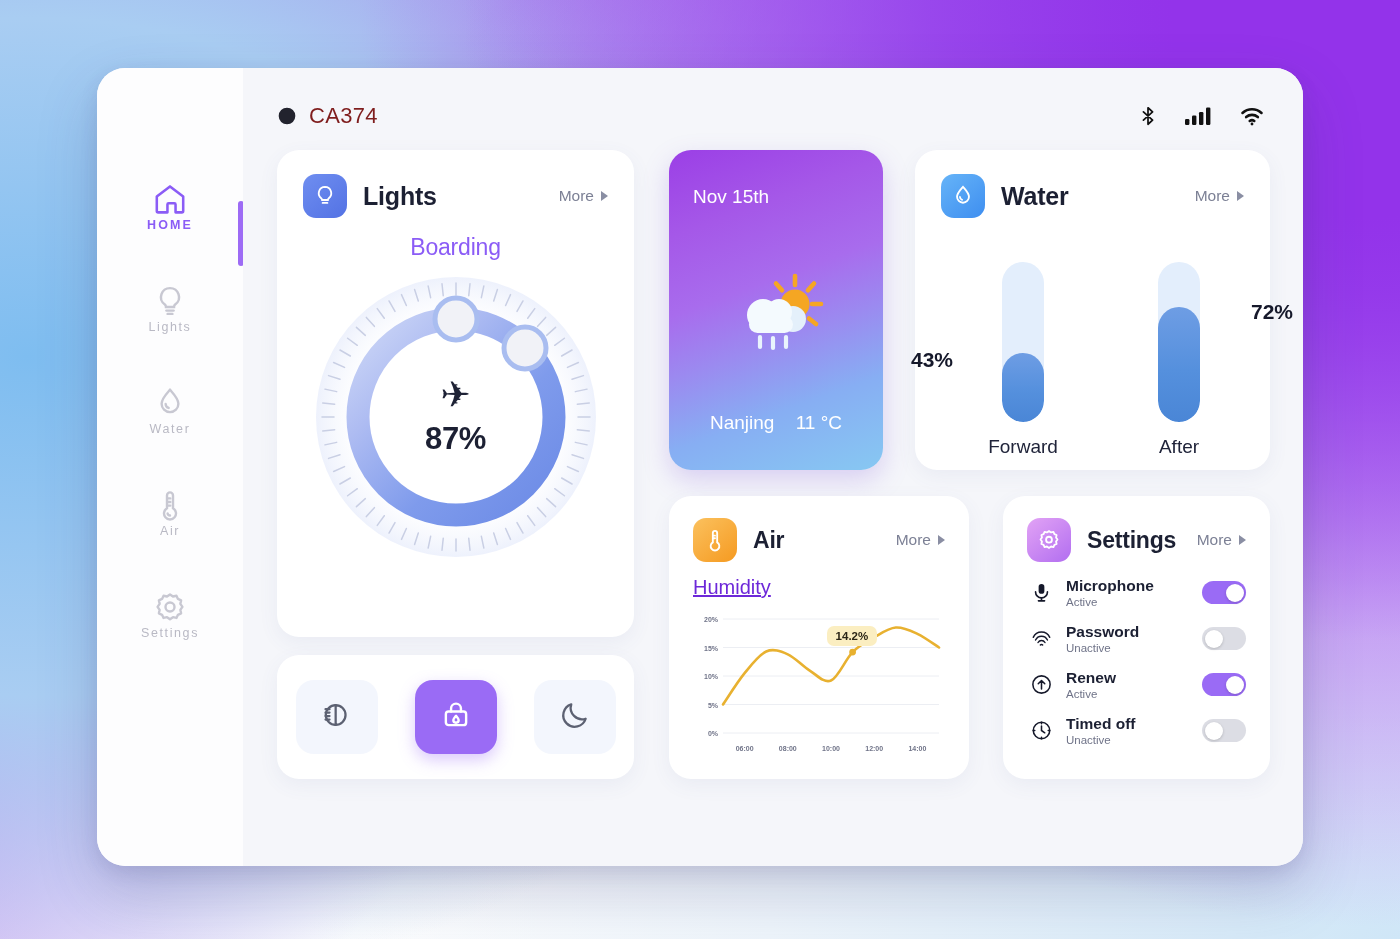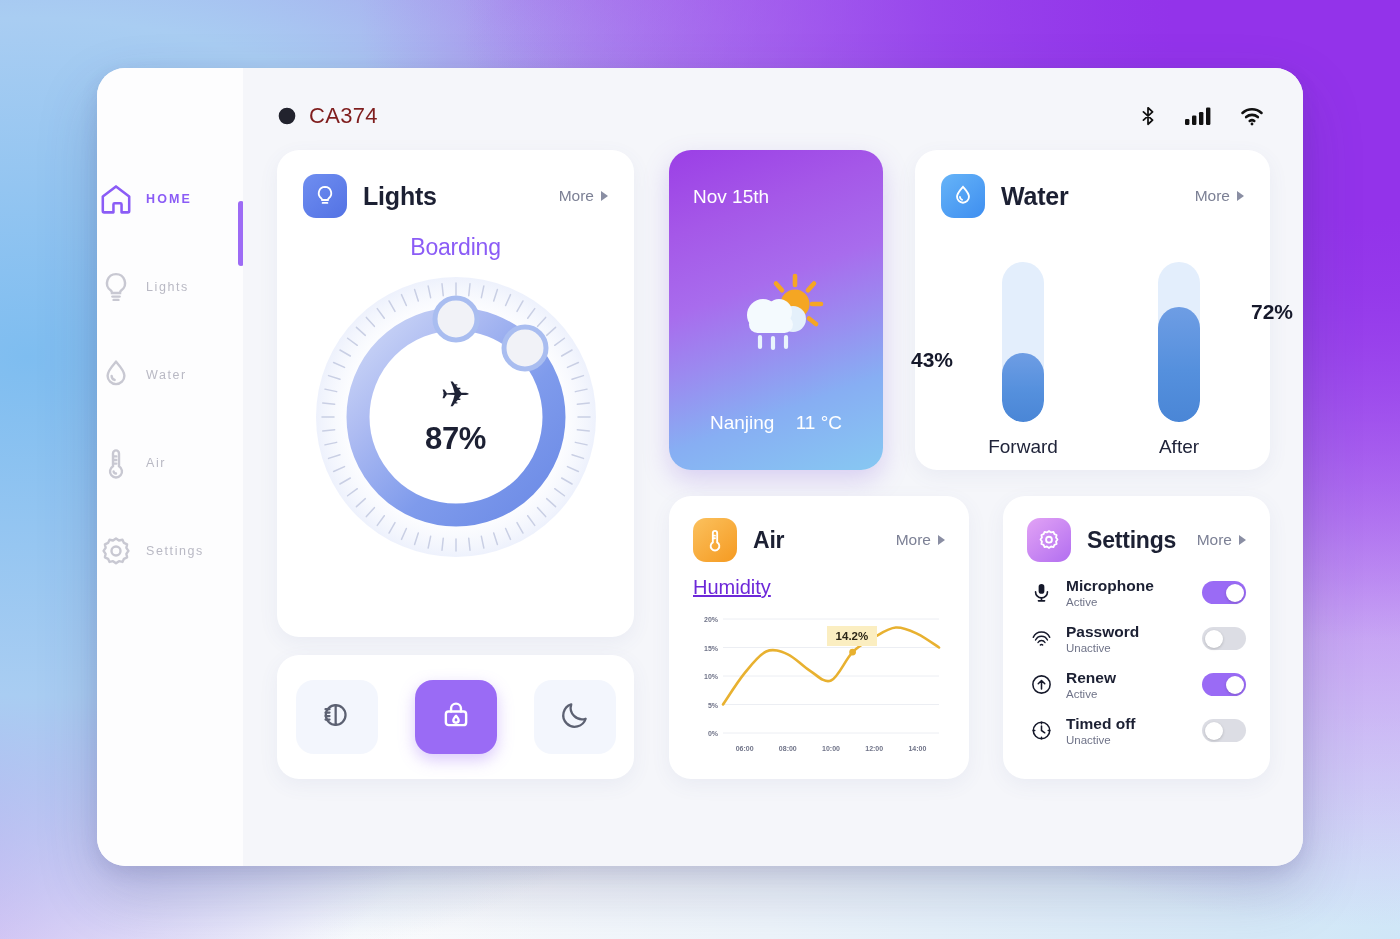--- a/index.html
+++ b/index.html
@@ -26,21 +26,21 @@
     box-shadow: 0 26px 60px rgba(60,60,120,.22), 0 6px 18px rgba(60,60,120,.12);
     display: flex; overflow: hidden;
   }
 
   
   .sidebar {
     width: 146px; background: #fdfdfe; flex: 0 0 146px;
     padding-top: 112px; position: relative;
   }
   .nav-item {
-    display: flex; flex-direction: row; align-items: center; gap: 11px;
+    display: flex; flex-direction: column; align-items: center; 
     margin-bottom: 50px; cursor: pointer; position: relative;
   }
   .nav-icon { width: 38px; height: 38px; display: flex; align-items: center; justify-content: center; }
   .nav-icon svg { width: 36px; height: 36px; }
   .nav-label {
     font-size: 12.5px; letter-spacing: 1.6px; color: #b9b9c4; font-weight: 400;
   }
   .nav-item.active .nav-label { color: #8b5cf6; font-weight: 700; letter-spacing: 2.1px; font-size: 12.5px; }
   .active-bar {
     position: absolute; left: 141px; top: 133px; width: 6px; height: 65px;
@@ -136,21 +136,21 @@
   .wpct.a { left: -42px; bottom: 86px; }
   .wpct.b { right: -44px; bottom: 134px; }
 
   
   #air-card { left: 392px; top: 346px; width: 300px; height: 283px; padding: 22px 24px; }
   .air-sub { text-align: left; font-size: 20px; color: #6d28d9; margin-top: 14px; text-decoration: underline; }
   .chart { position: relative; margin-top: 14px; height: 148px; }
   .chart svg { display: block; }
   .tip {
     position: absolute; background: #fbeec1; color: #2b2617; font-size: 11.5px; font-weight: 700;
-    padding: 4px 9px; border-radius: 0;
+    padding: 4px 9px; border-radius: 7px;
   }
 
   
   #settings-card { left: 726px; top: 346px; width: 267px; height: 283px; padding: 22px 24px; }
   .srow { display: flex; align-items: center; margin-top: 15px; }
   .sicon { width: 28px; flex: 0 0 28px; display: flex; align-items: center; justify-content: center; }
   .sicon svg { width: 23px; height: 23px; }
   .stext { margin-left: 11px; }
   .sname { font-size: 15.5px; font-weight: 700; color: #1c2033; }
   .sstate { font-size: 11.5px; color: #6f7388; margin-top: 1px; }

